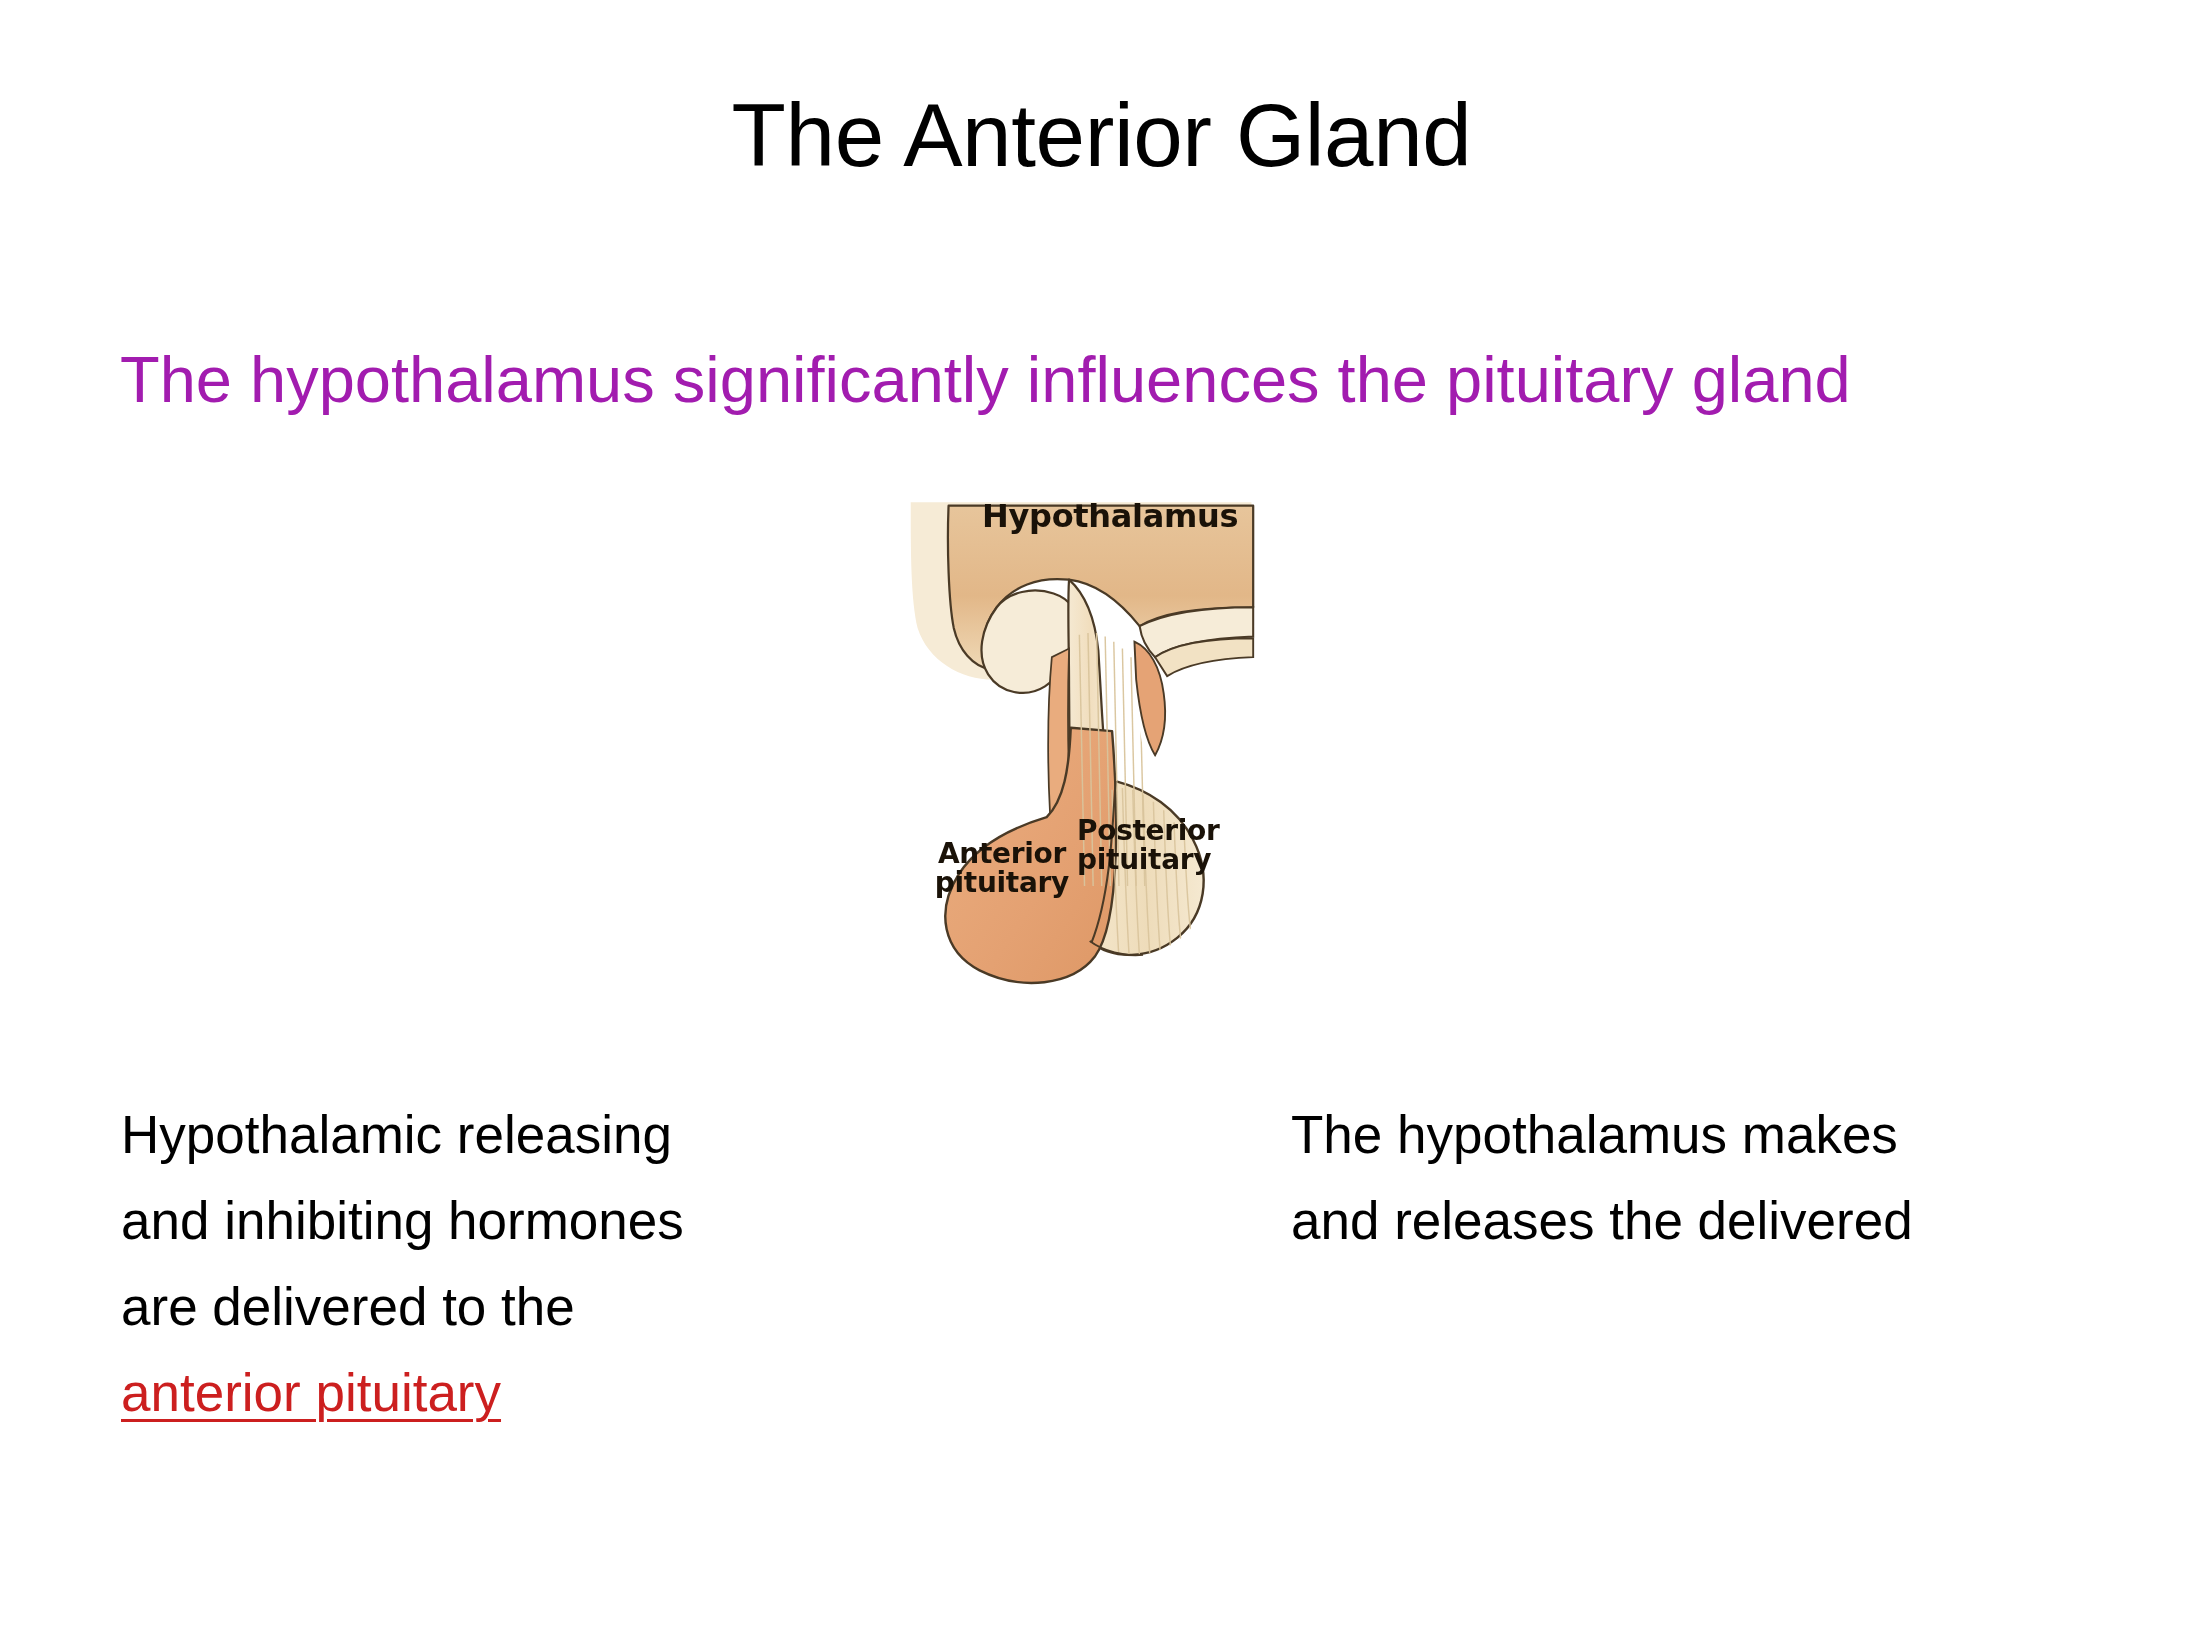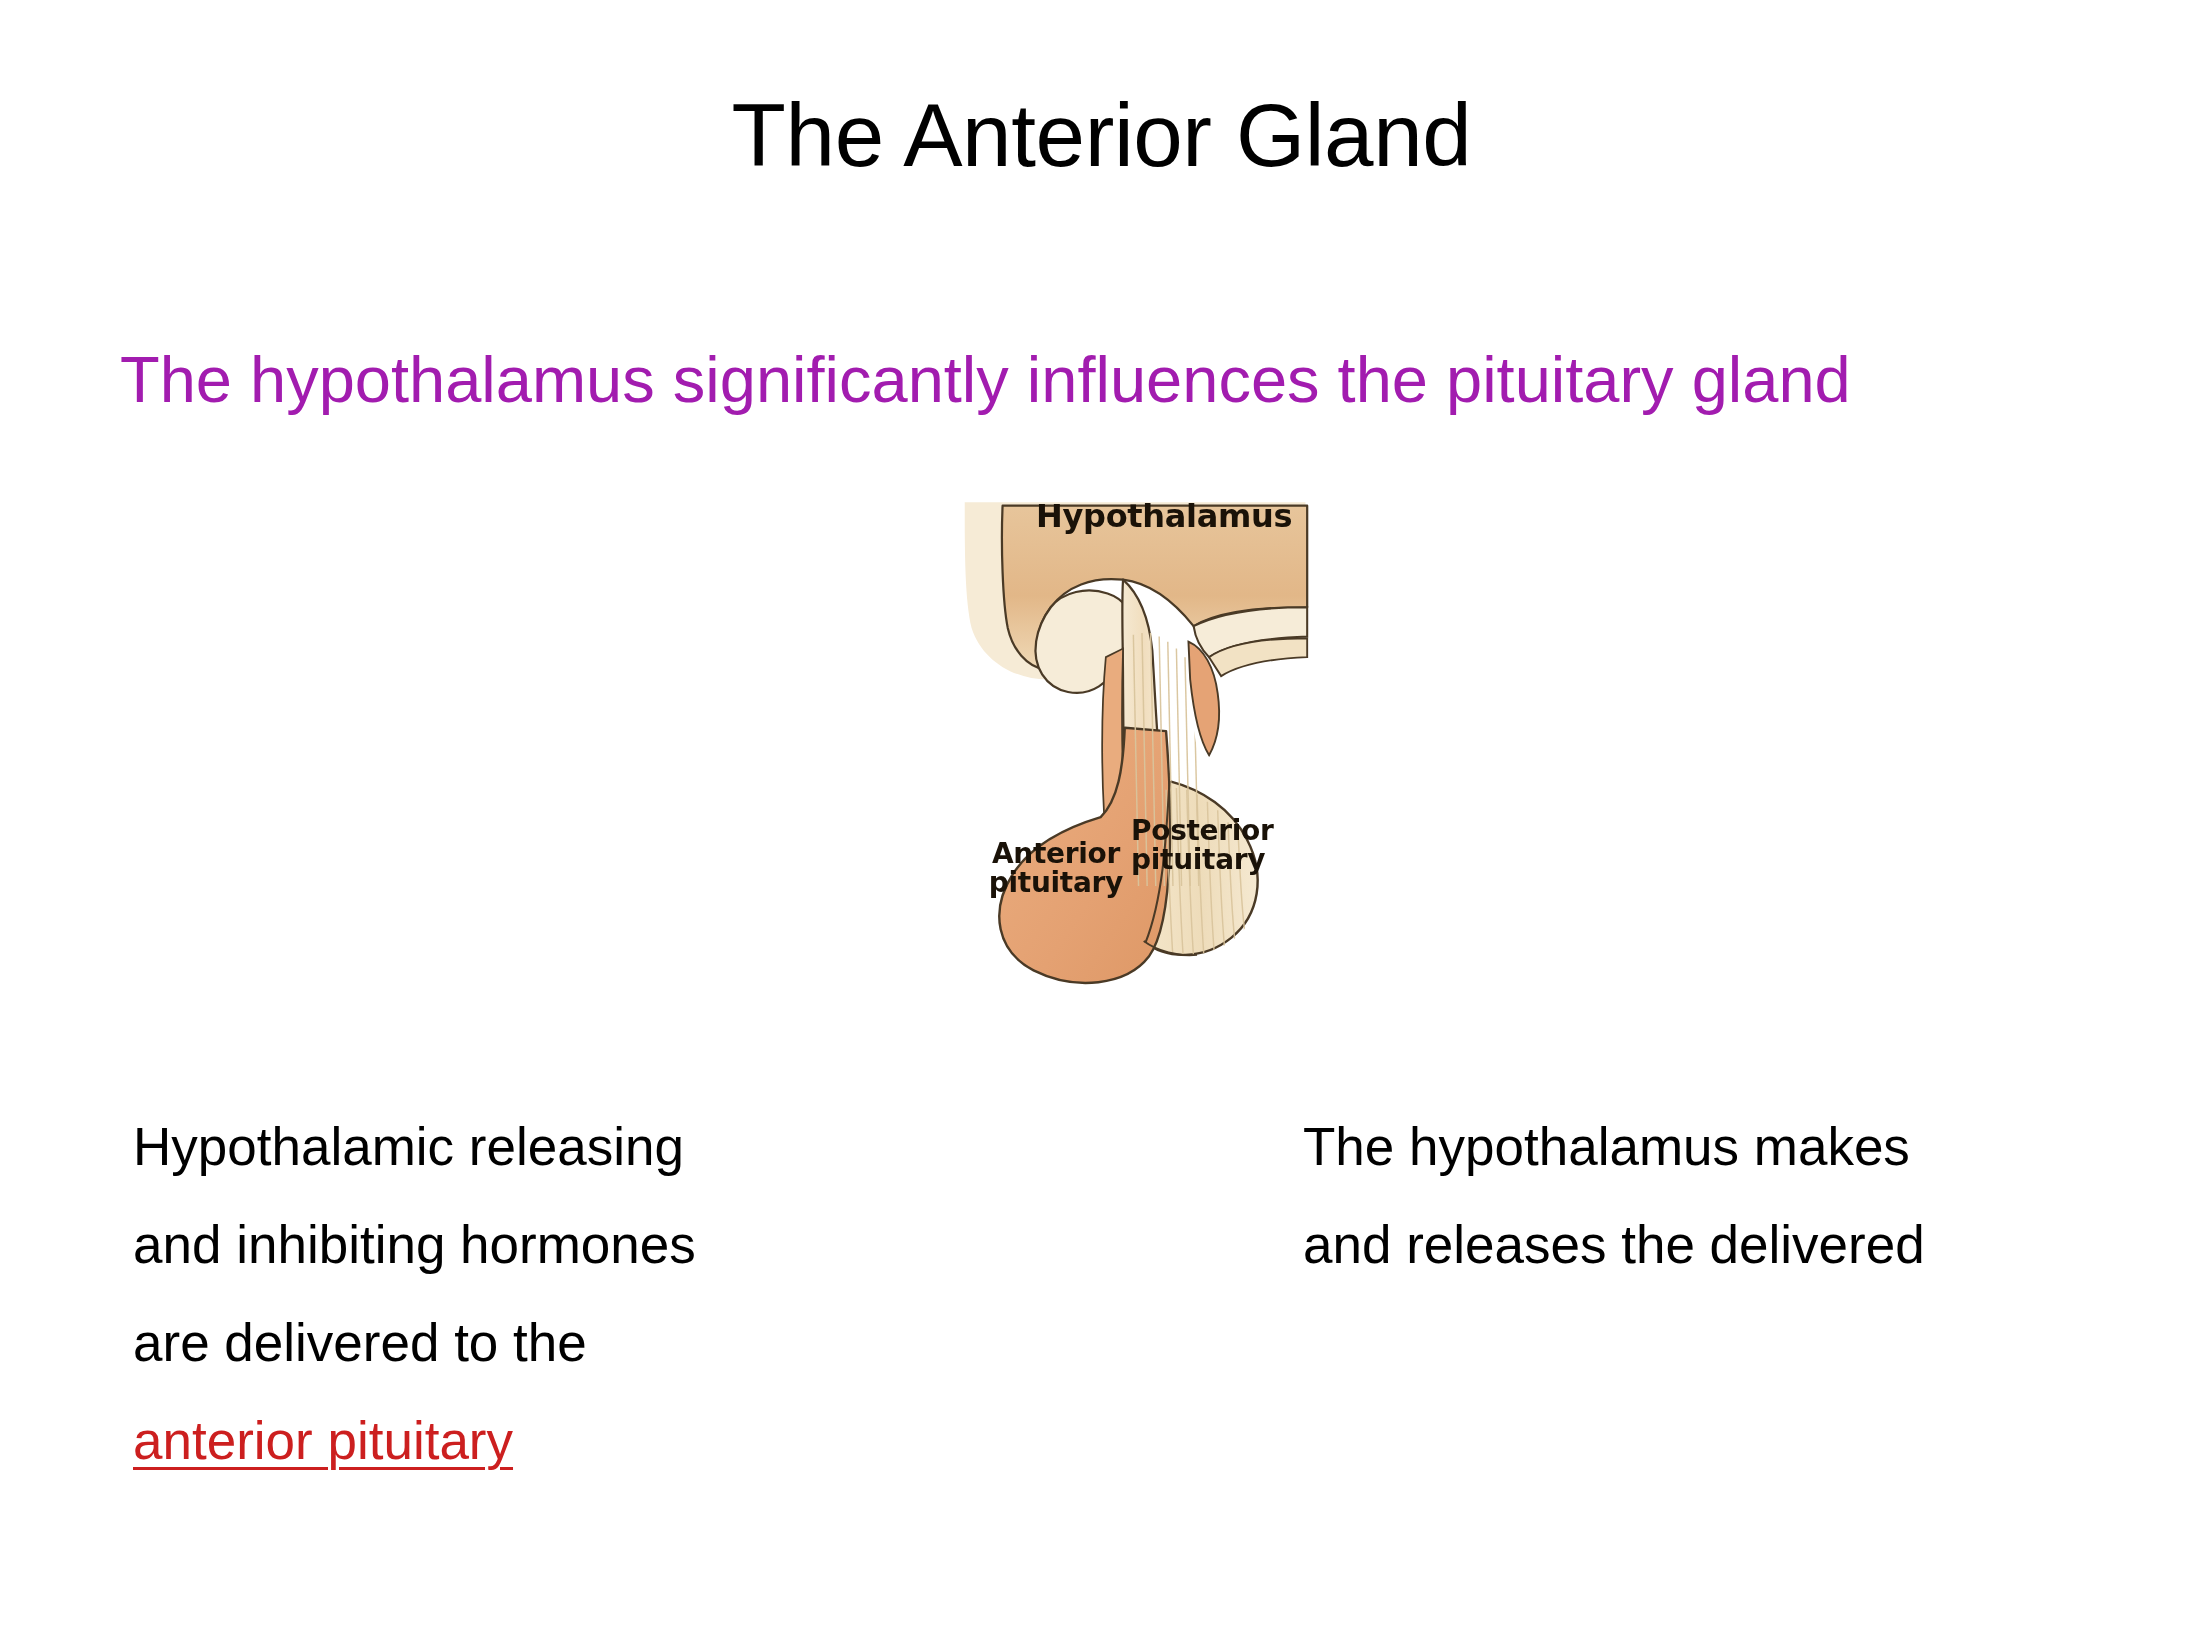--- a/index.html
+++ b/index.html
@@ -41,21 +41,21 @@
     font-size: 65px;
     font-weight: 400;
     line-height: 1.18;
     color: #a21caf;
     white-space: nowrap;
   }
 
   
   .figure {
     position: absolute;
-    left: 963px;
+    left: 909px;
     top: 497px;
     width: 370px;
     height: 501px;
   }
   .figure svg {
     display: block;
     width: 370px;
     height: 501px;
   }
   .fig-label {
@@ -94,21 +94,21 @@
     top: 1108px;
     font-size: 53px;
     font-weight: 400;
     line-height: 1.0;
     color: #000000;
   }
   .col-left  { left: 121px;  width: 912px; }
   .col-right { left: 1291px; width: 886px; }
 
   .col p {
-    margin: 12px;
+    margin: 0;
     padding: 0;
     white-space: nowrap;
     height: 86px;
     display: flex;
     align-items: flex-start;
   }
 
   .highlight {
     color: #CC1F1F;
     text-decoration: underline;

